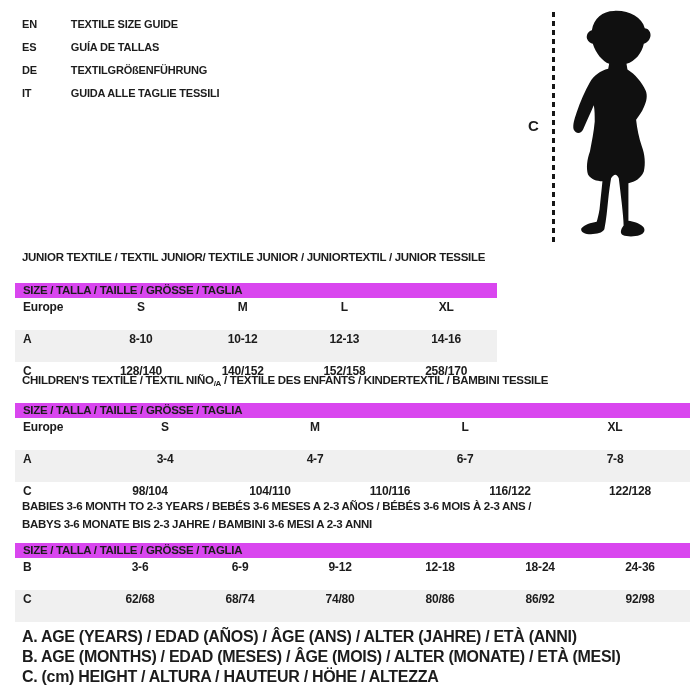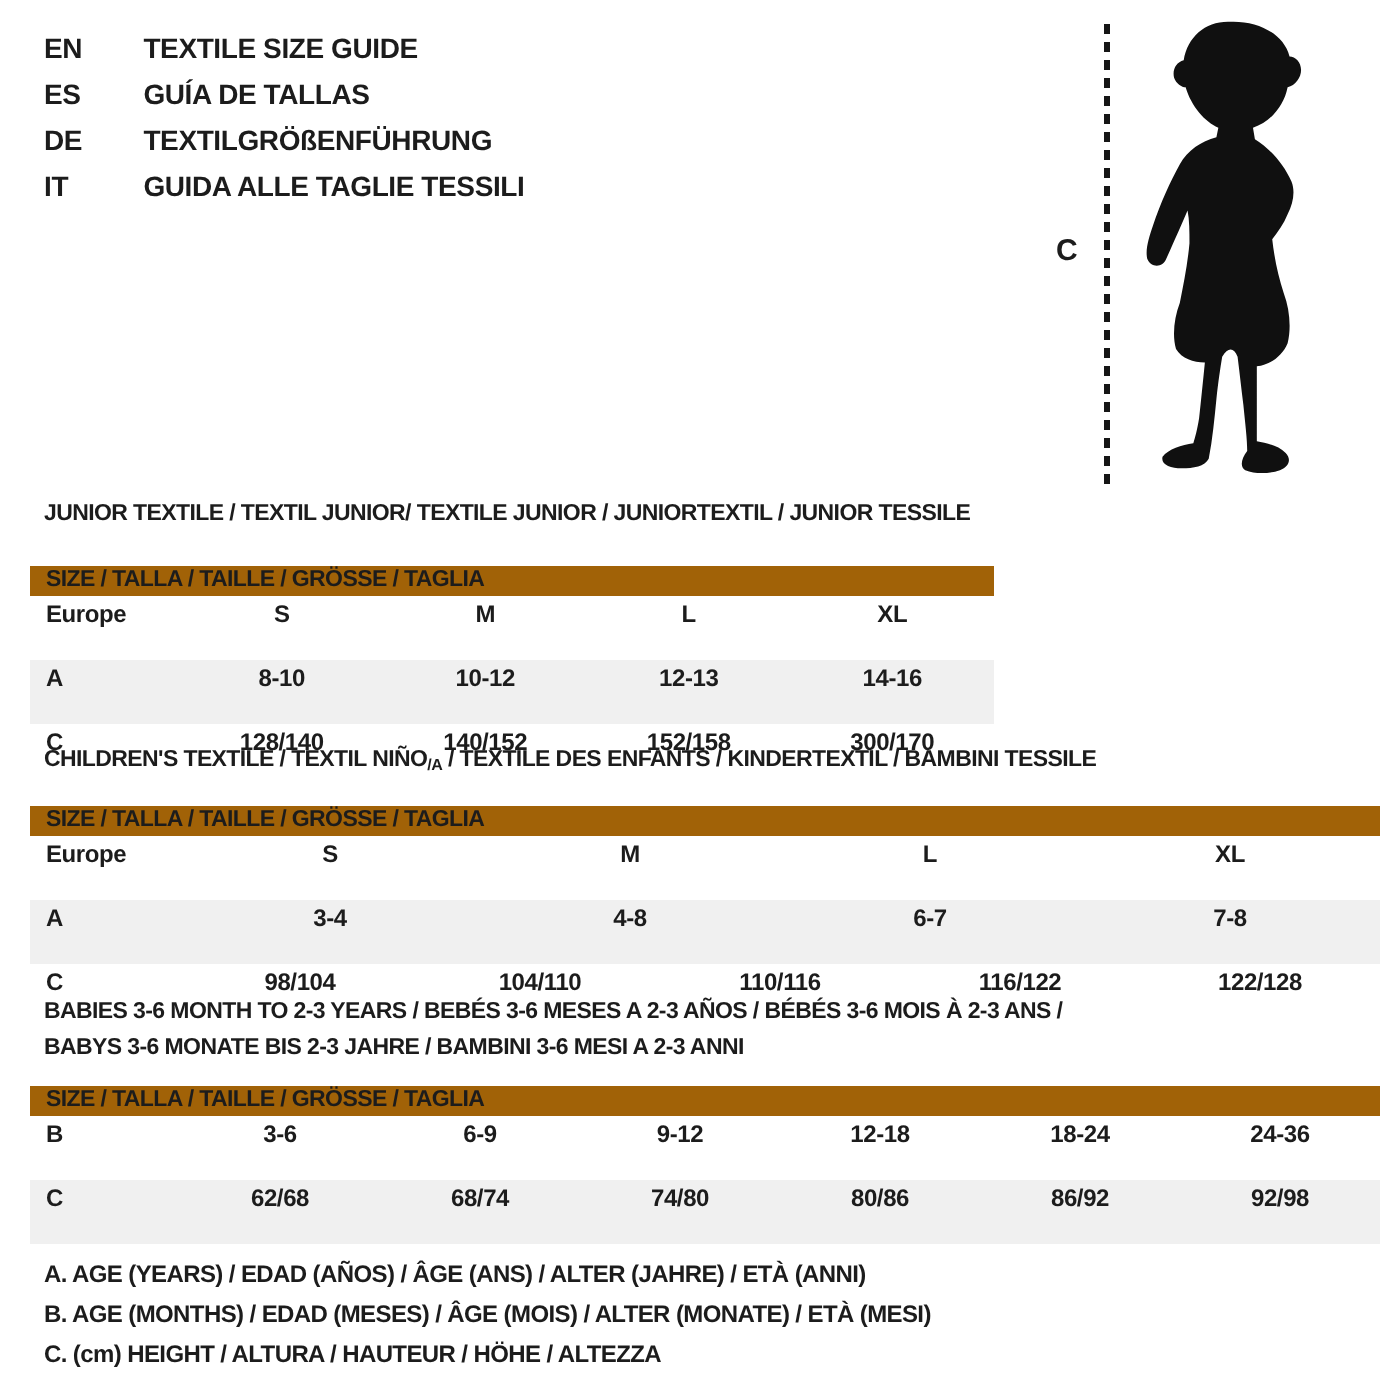--- a/index.html
+++ b/index.html
@@ -3,45 +3,45 @@
 <meta charset="utf-8">
 <style>
   html,body{margin:0;padding:0;background:#ffffff;}
   .canvas{
     position:relative;width:700px;height:700px;background:#ffffff;overflow:hidden;
     font-family:"Liberation Sans", sans-serif;color:#1c1c1c;font-weight:700;
     letter-spacing:-0.2px;
   }
   
   .langs{position:absolute;left:22px;top:13px;}
-  .lang-row{height:23px;line-height:23px;font-size:14px;}
+  .lang-row{height:23px;line-height:23px;font-size:11px;}
   .lang-code{display:inline-block;width:46px;}
   
   .dash-line{
     position:absolute;left:552px;top:12px;width:3px;height:230px;
     background:repeating-linear-gradient(to bottom,#161616 0 5px,transparent 5px 9px);
   }
   .measure-c{position:absolute;left:528px;top:117px;font-size:15px;}
   .silhouette{position:absolute;left:565px;top:9px;}
   
   .sec-title{position:absolute;font-size:11.5px;letter-spacing:-0.3px;white-space:nowrap;}
   .sub{font-size:8px;position:relative;top:2px;}
   
   .size-table{position:absolute;}
   .st-header{
-    background:#a16207;height:15px;line-height:15px;font-size:11.5px;
+    background:#d946ef;height:15px;line-height:15px;font-size:11.5px;
     padding-left:8px;letter-spacing:-0.3px;
   }
   .st-row{display:flex;height:32px;line-height:18px;font-size:12px;}
   .st-row.striped{background:#f0f0f0;}
   .st-label{width:75px;padding-left:8px;box-sizing:border-box;text-align:left;}
   .st-cell{flex:1;text-align:center;}
   
   .legend{position:absolute;left:22px;top:627px;}
-  .legend-line{height:20px;line-height:20px;font-size:12px;letter-spacing:-0.3px;white-space:nowrap;}
+  .legend-line{height:20px;line-height:20px;font-size:16px;letter-spacing:-0.3px;white-space:nowrap;}
 </style>
 </head>
 <body>
 
 <div class="canvas">
 
   <div class="langs">
     <div class="lang-row">
       <span class="lang-code">EN</span>
       <span>TEXTILE SIZE GUIDE</span>
@@ -93,38 +93,38 @@
       <span class="st-cell">8-10</span>
       <span class="st-cell">10-12</span>
       <span class="st-cell">12-13</span>
       <span class="st-cell">14-16</span>
     </div>
     <div class="st-row">
       <span class="st-label">C</span>
       <span class="st-cell">128/140</span>
       <span class="st-cell">140/152</span>
       <span class="st-cell">152/158</span>
-      <span class="st-cell">300/170</span>
+      <span class="st-cell">258/170</span>
     </div>
   </div>
 
   <div class="sec-title" style="left:22px;top:374px;"><span>CHILDREN'S TEXTILE / TEXTIL NIÑO</span><span class="sub">/A</span><span> / TEXTILE DES ENFANTS / KINDERTEXTIL / BAMBINI TESSILE</span></div>
   <div class="size-table" style="left:15px;top:403px;width:675px;">
     <div class="st-header">SIZE / TALLA / TAILLE / GRÖSSE / TAGLIA</div>
     <div class="st-row">
       <span class="st-label">Europe</span>
       <span class="st-cell">S</span>
       <span class="st-cell">M</span>
       <span class="st-cell">L</span>
       <span class="st-cell">XL</span>
     </div>
     <div class="st-row striped">
       <span class="st-label">A</span>
       <span class="st-cell">3-4</span>
-      <span class="st-cell">4-8</span>
+      <span class="st-cell">4-7</span>
       <span class="st-cell">6-7</span>
       <span class="st-cell">7-8</span>
     </div>
     <div class="st-row">
       <span class="st-label">C</span>
       <span class="st-cell">98/104</span>
       <span class="st-cell">104/110</span>
       <span class="st-cell">110/116</span>
       <span class="st-cell">116/122</span>
       <span class="st-cell">122/128</span>

